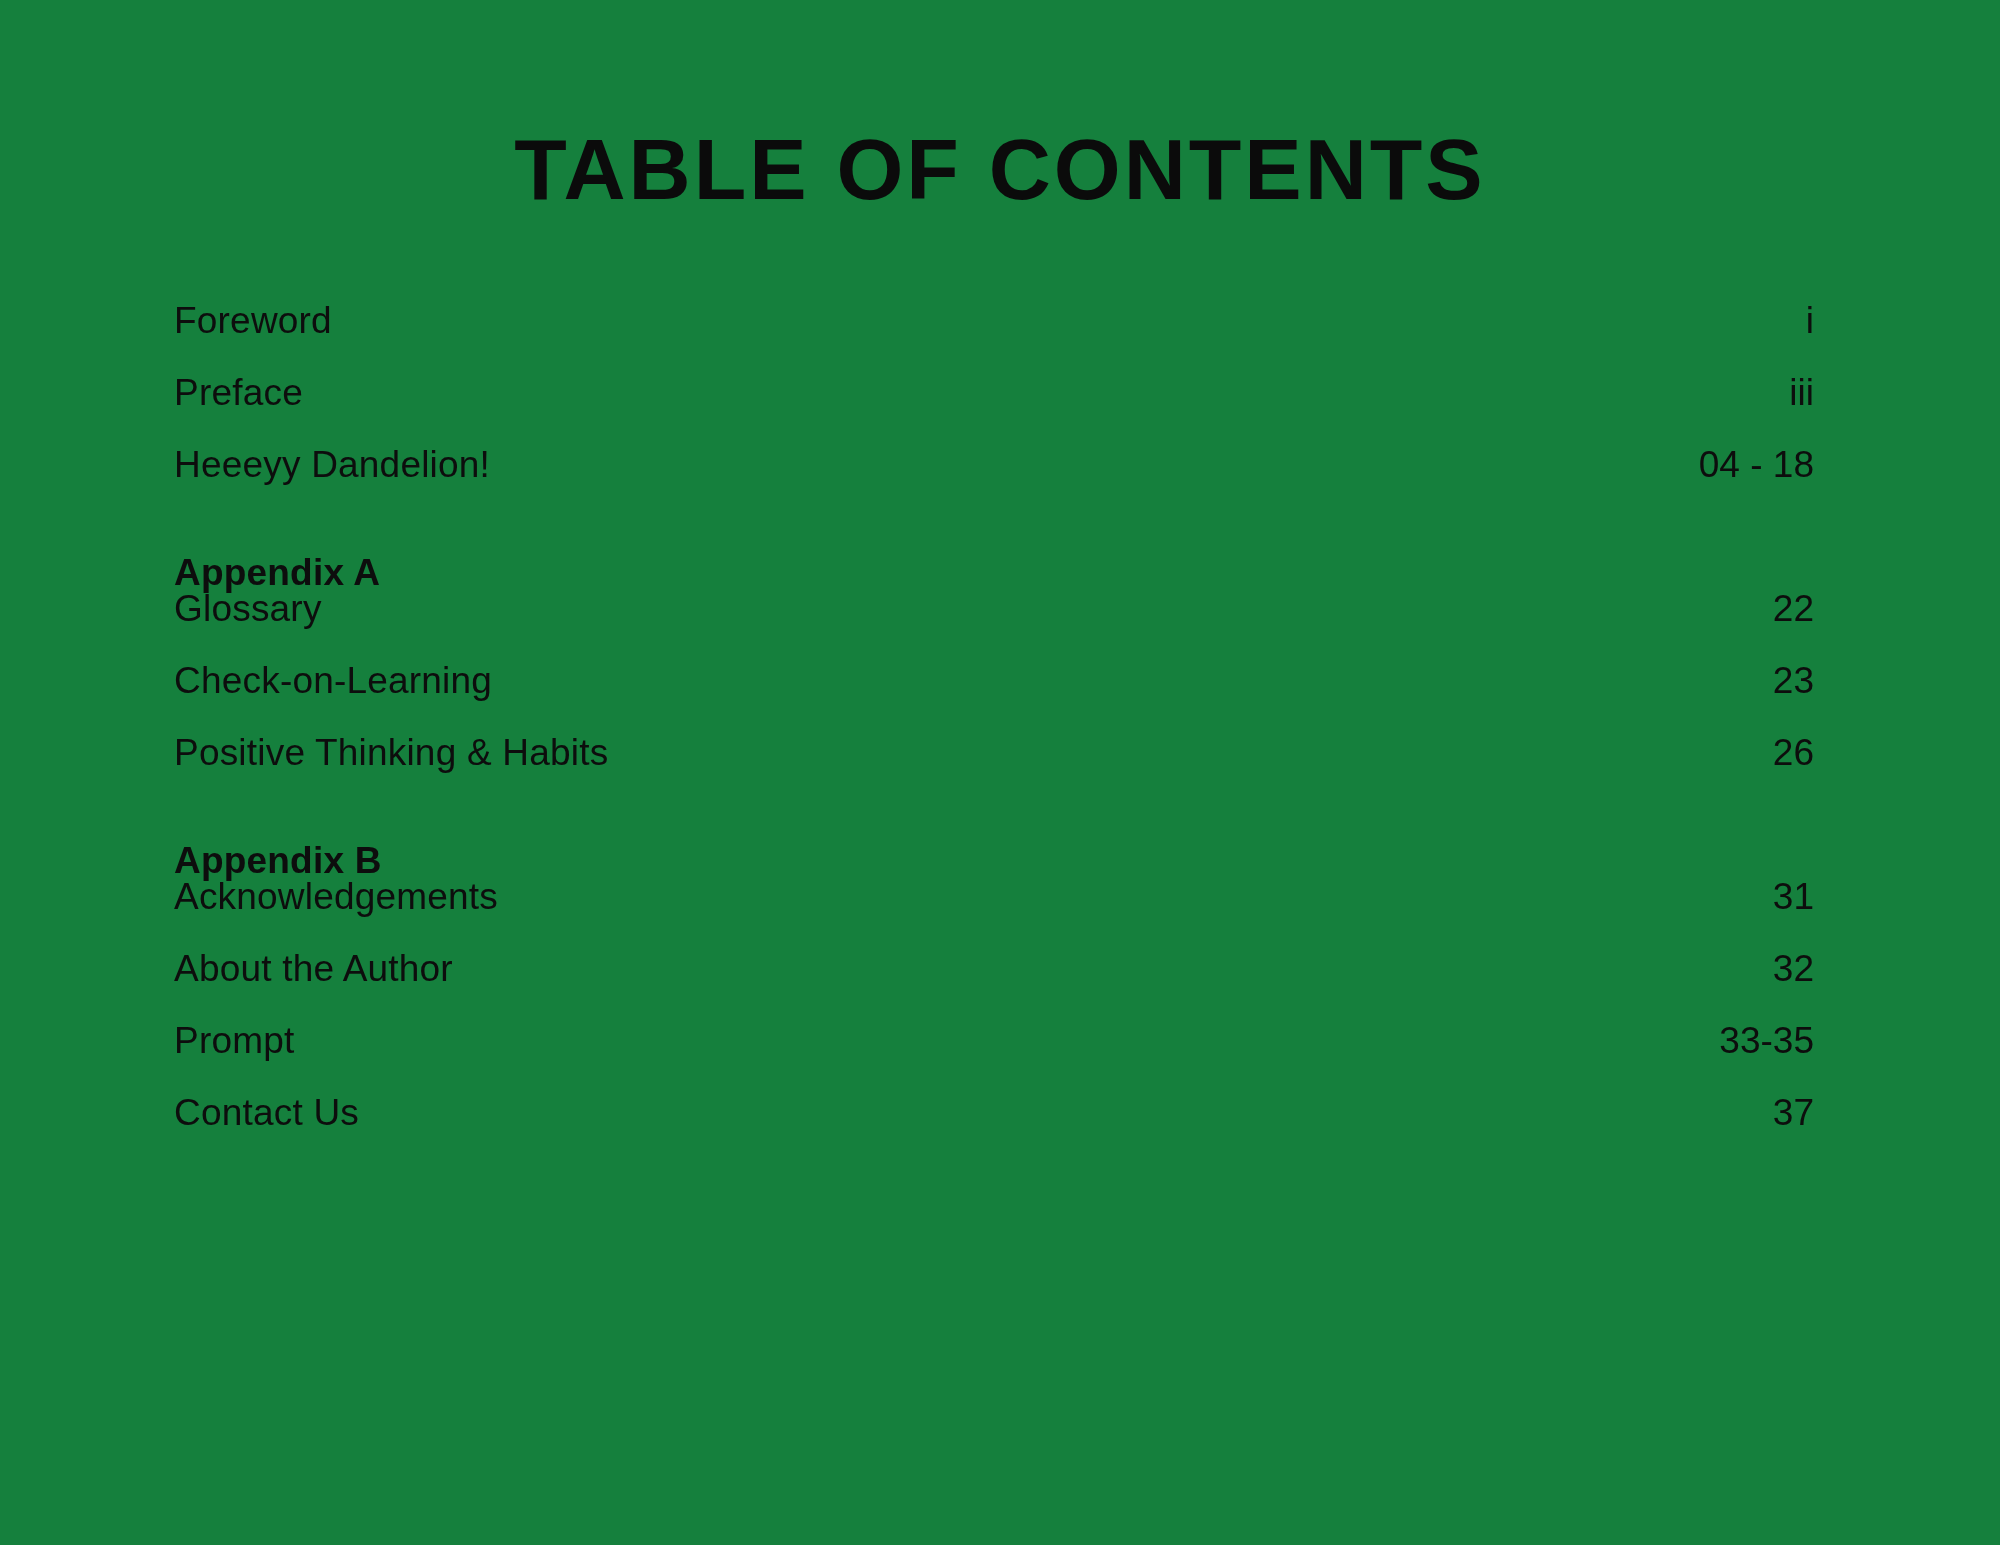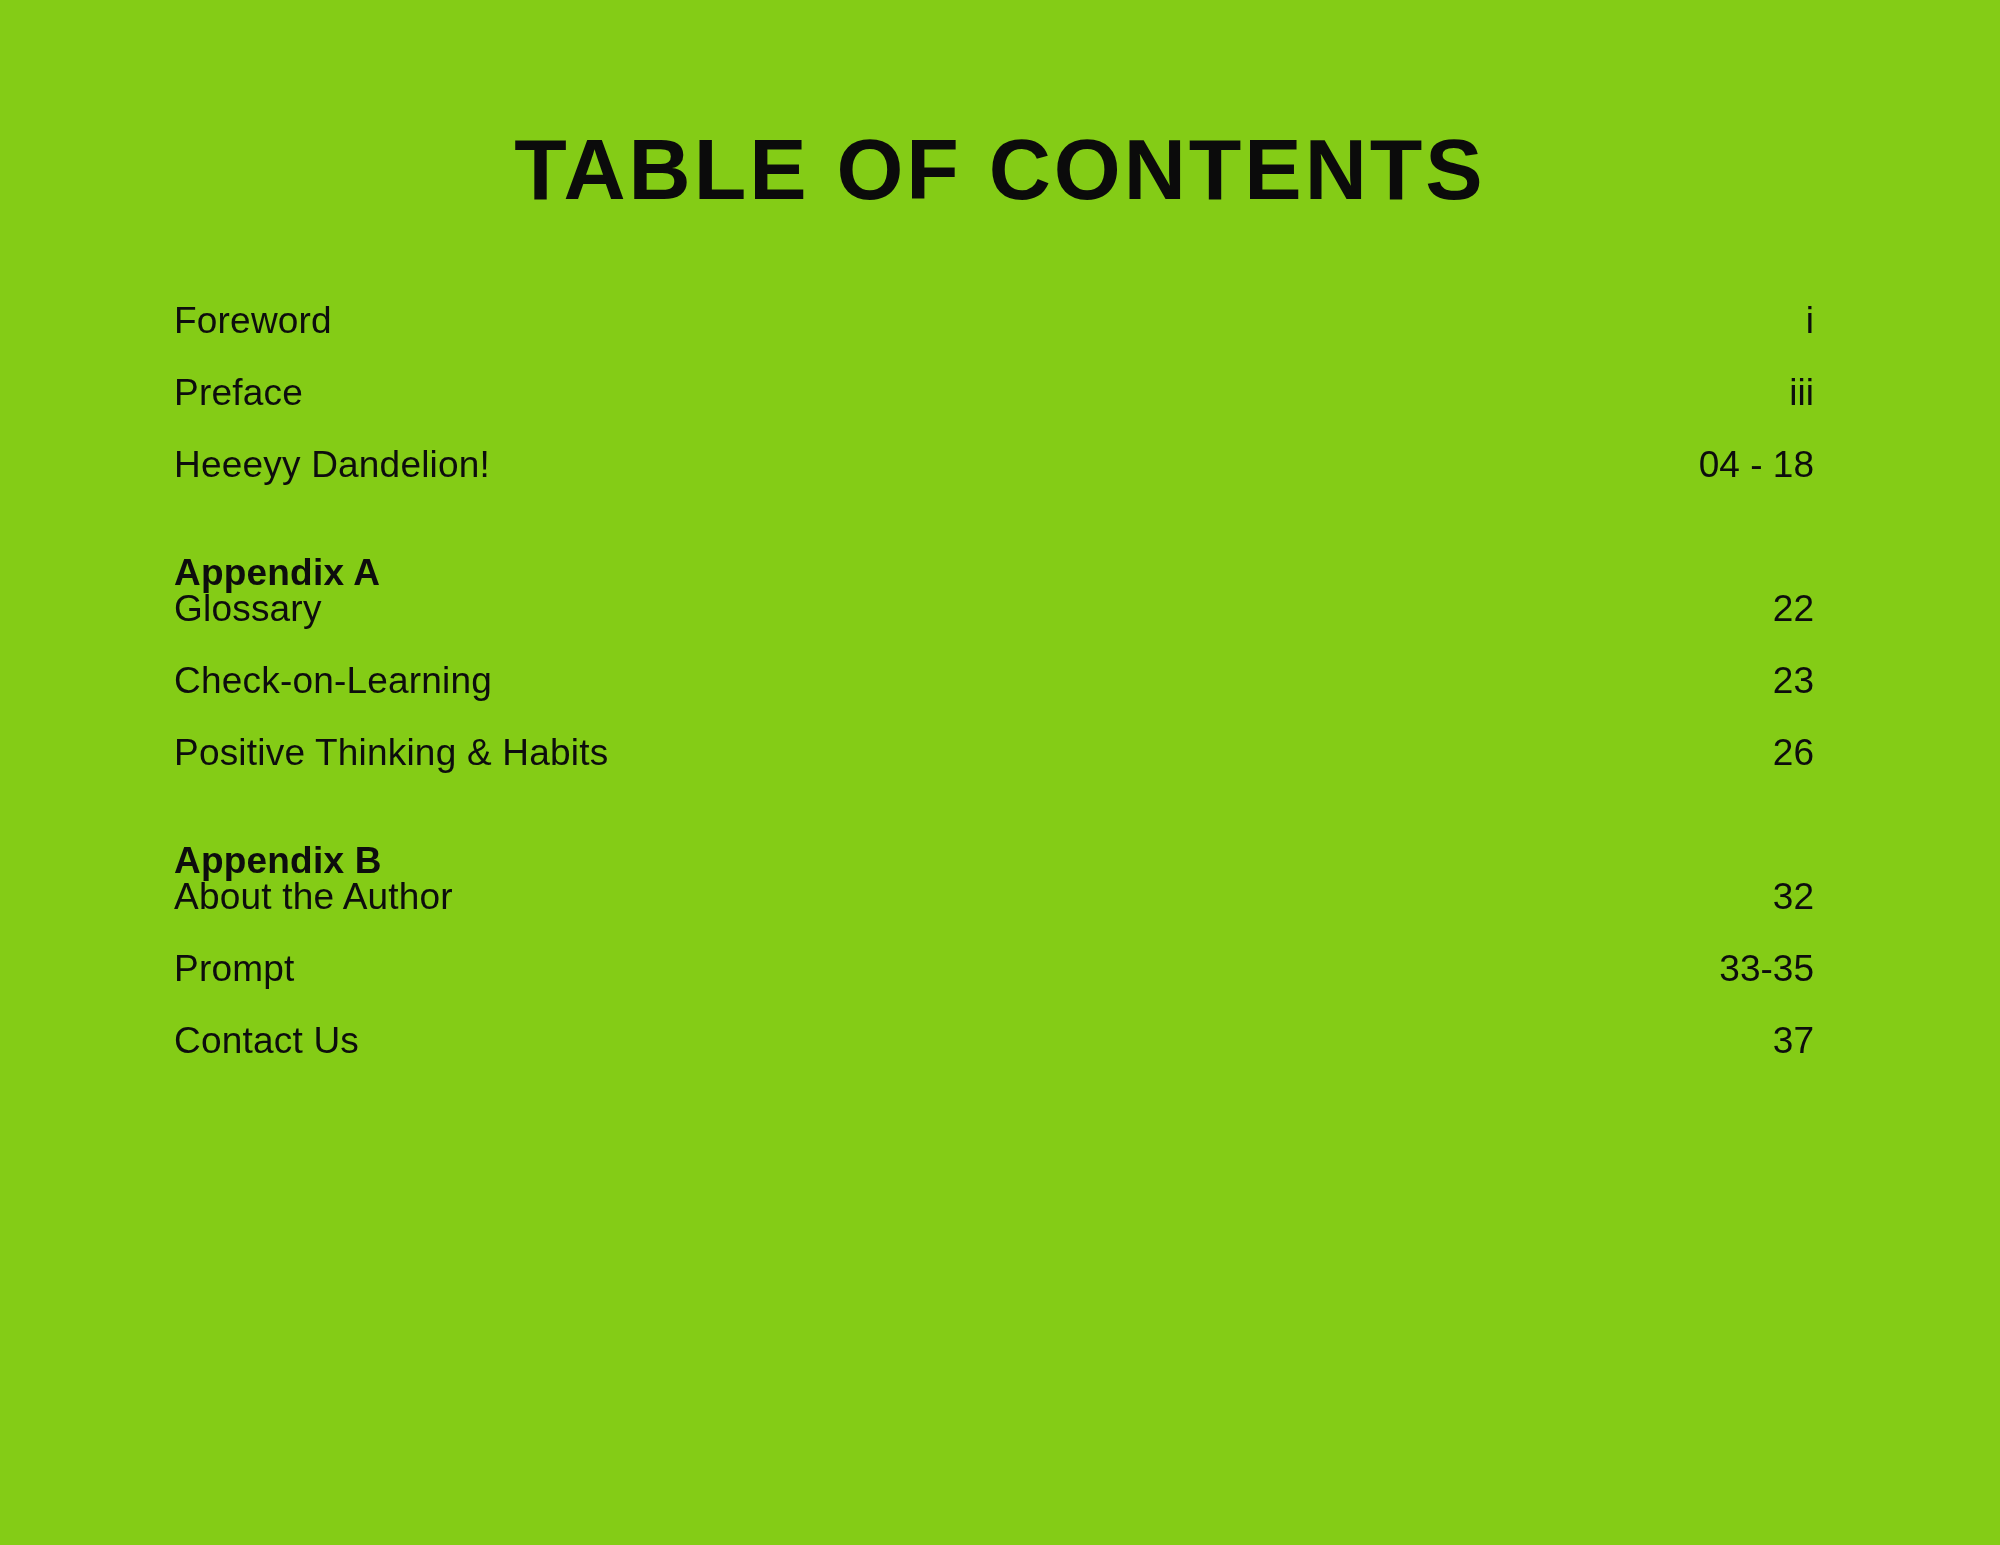--- a/index.html
+++ b/index.html
@@ -11,21 +11,21 @@
     width: 2000px;
     height: 1545px;
     font-family: "Liberation Sans", sans-serif;
     color: #0d0d0d;
     -webkit-font-smoothing: antialiased;
   }
   .page {
     position: relative;
     width: 2000px;
     height: 1545px;
-    background: #84cc16;
+    background: #15803d;
     box-sizing: border-box;
   }
   .toc-title {
     text-align: center;
     font-size: 86px;
     font-weight: 700;
     letter-spacing: 3px;
     margin: 0;
     padding-top: 126px;
     line-height: 1;
@@ -131,20 +131,25 @@
       <span class="toc-label">Positive Thinking &amp; Habits</span>
       <span class="toc-dots"></span>
       <span class="toc-page">26</span>
     </li>
 
     <li class="toc-row section">
       <span class="toc-label">Appendix B</span>
 
     </li>
 
+    <li class="toc-row">
+      <span class="toc-label">Acknowledgements</span>
+      <span class="toc-dots"></span>
+      <span class="toc-page">31</span>
+    </li>
 
     <li class="toc-row">
       <span class="toc-label">About the Author</span>
       <span class="toc-dots"></span>
       <span class="toc-page">32</span>
     </li>
 
     <li class="toc-row">
       <span class="toc-label">Prompt</span>
       <span class="toc-dots"></span>

